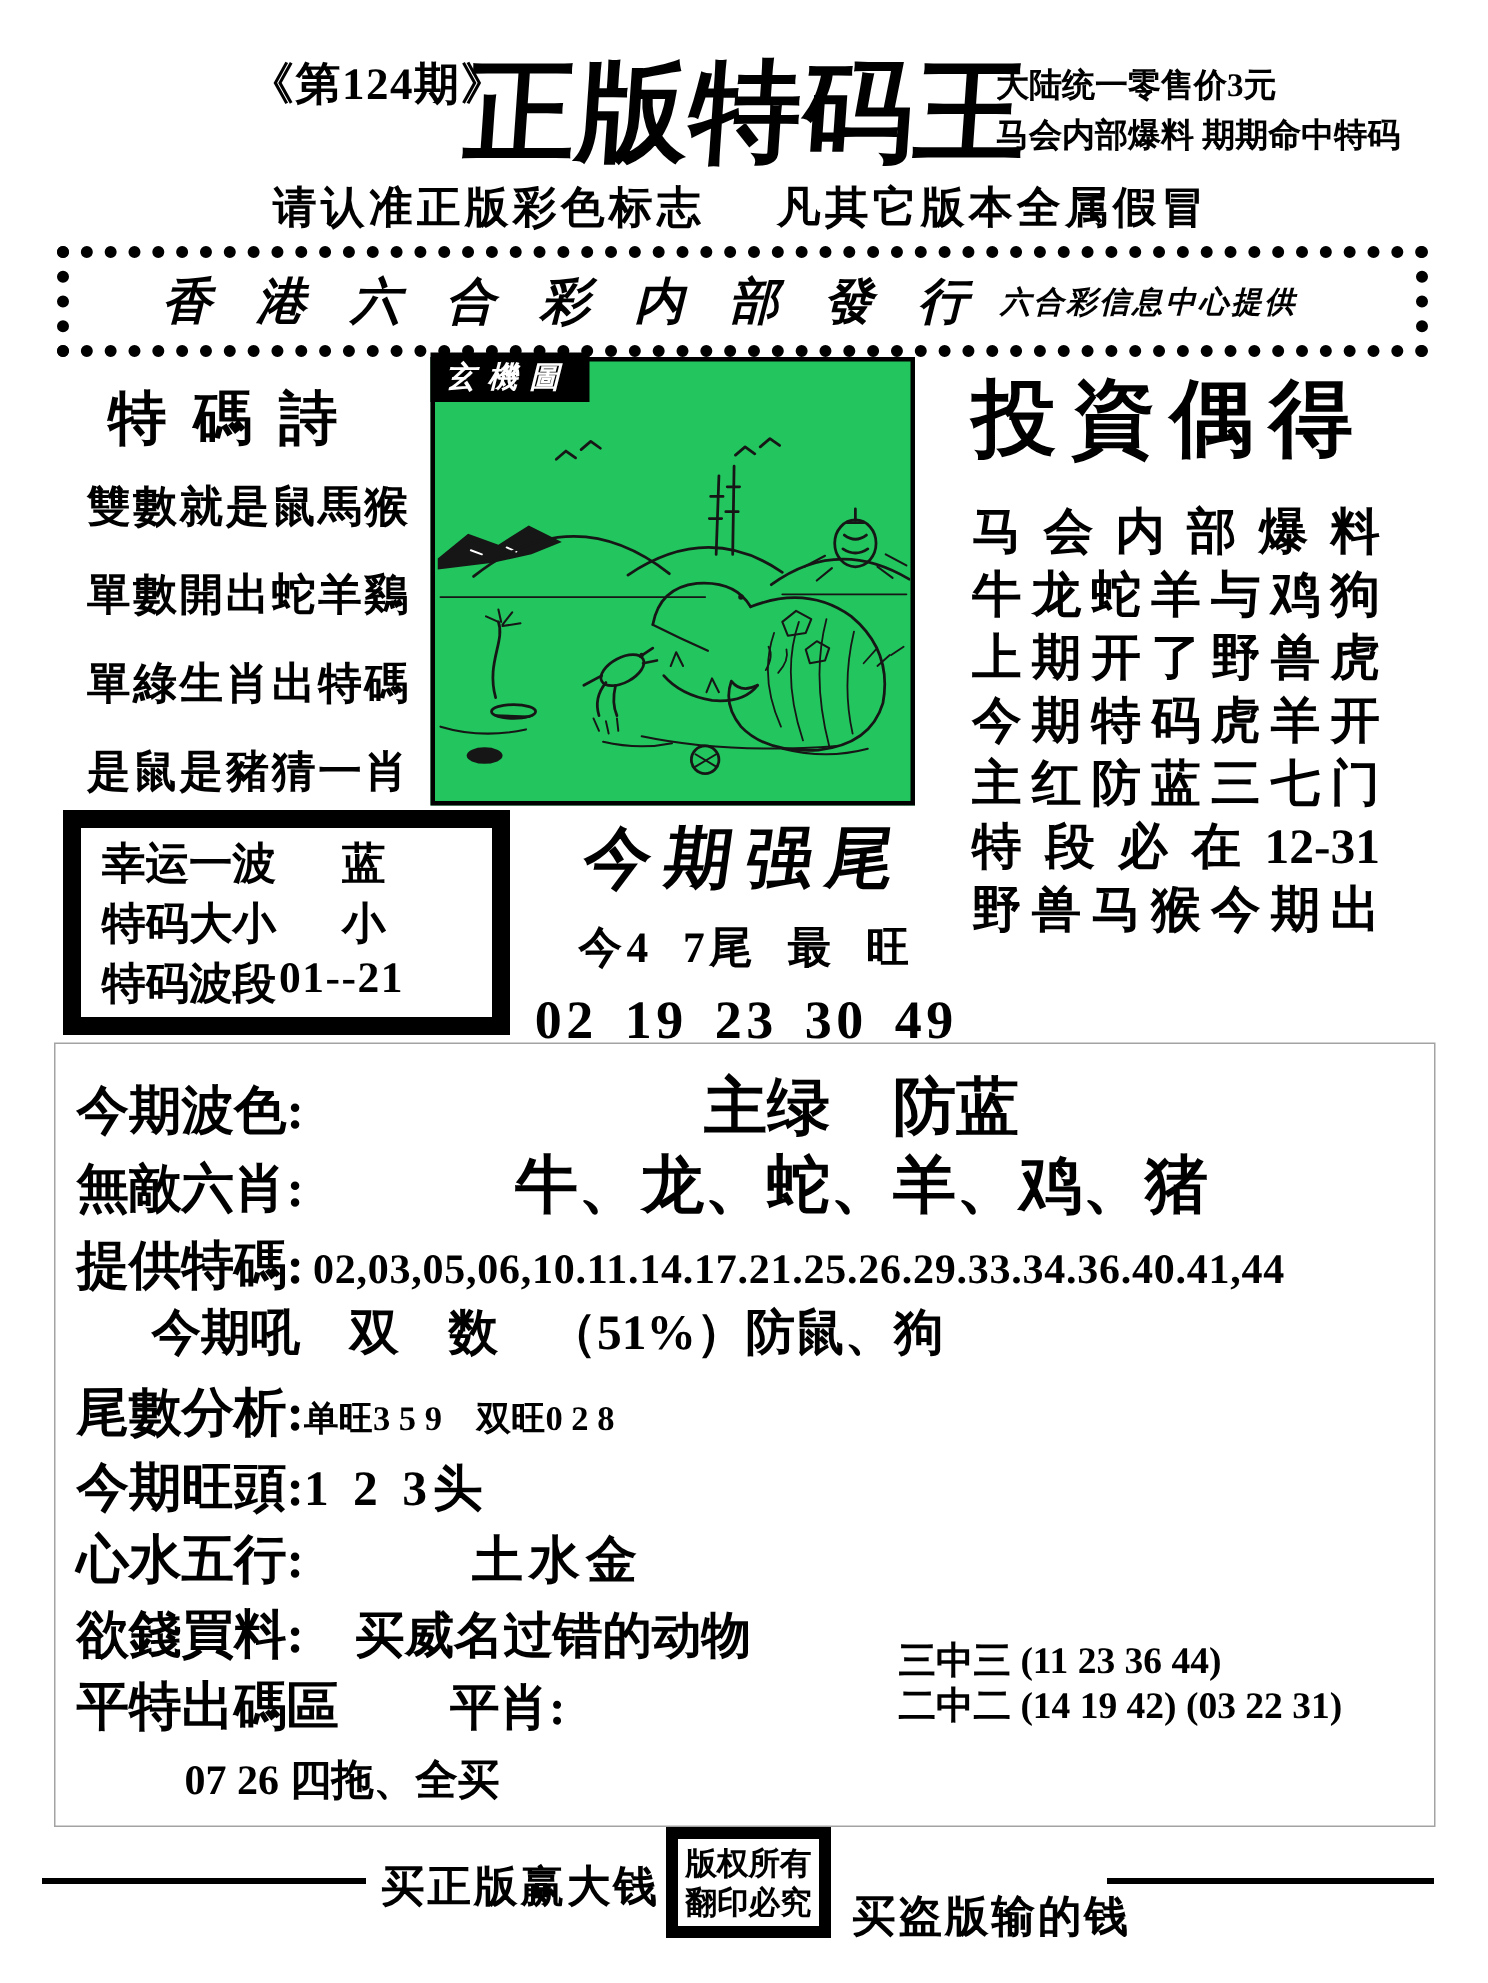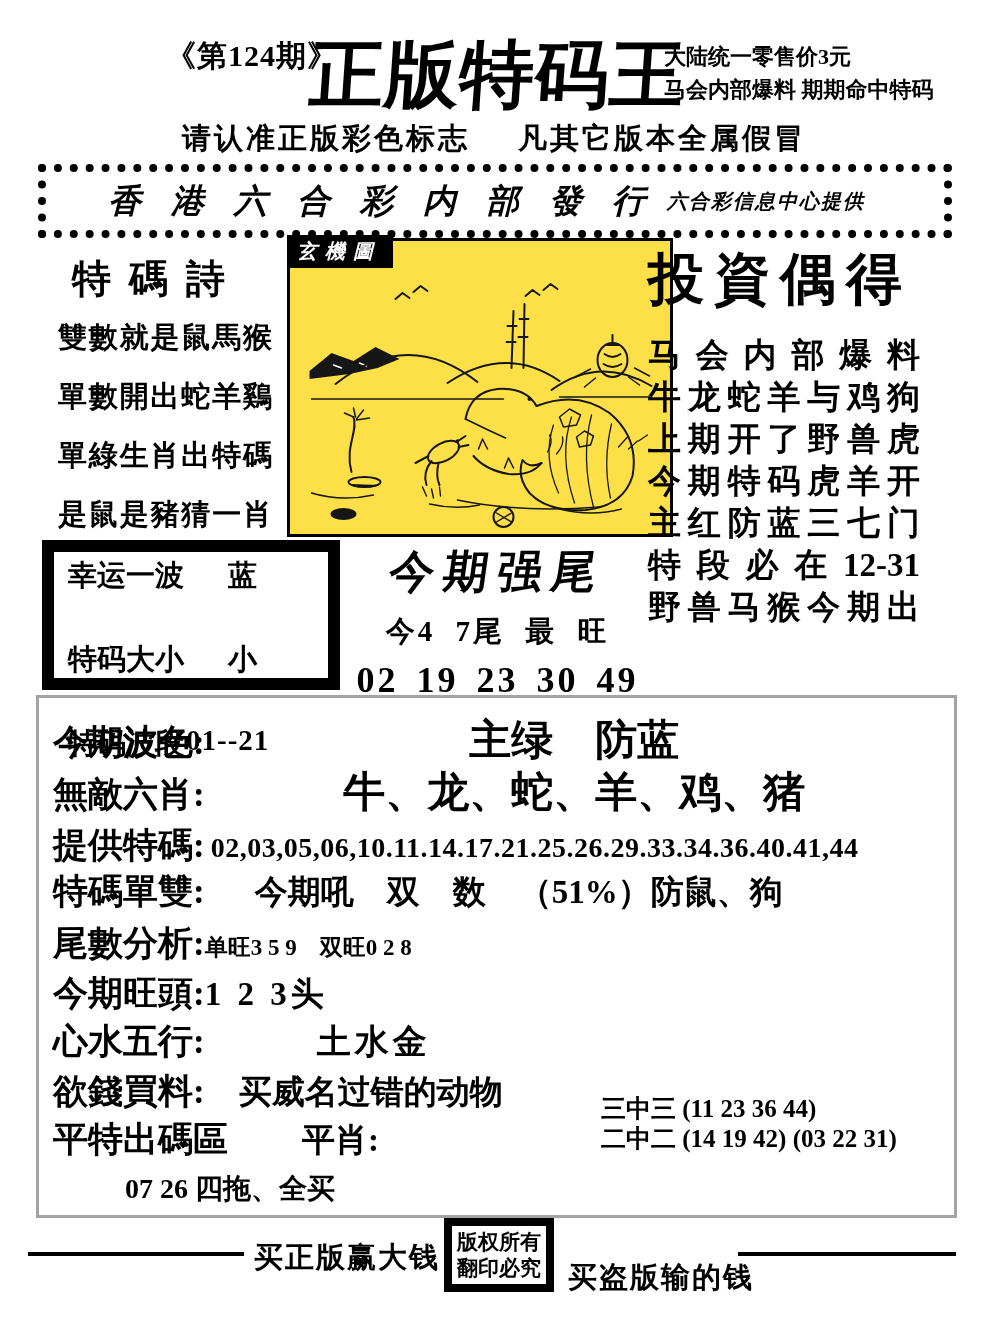--- a/index.html
+++ b/index.html
@@ -29,50 +29,50 @@
   .banner-sub { font-size:20px; font-weight:bold; font-style:italic;
     letter-spacing:2px; white-space:nowrap; margin-left:-8px; }
 
   
   .poem-title { left:72px; top:252px; font-size:39px; font-weight:bold; letter-spacing:18px; white-space:nowrap; }
   .poem-lines { left:58px; top:318px; width:214px; }
   .poem-line { font-size:29px; font-weight:bold; margin-bottom:19px;
     text-align:justify; text-align-last:justify; }
 
   
-  .pic-box { left:287px; top:238px; width:386px; height:299px; border:3px solid #000; background:#fde047; }
+  .pic-box { left:287px; top:238px; width:323px; height:299px; border:3px solid #000; background:#22c55e; }
   .pic-label { position:absolute; left:-3px; top:-6px; background:#000; color:#fff;
     font-size:20px; font-weight:bold; font-style:italic; letter-spacing:8px; padding:3px 12px 3px 10px; }
   .pic-box svg { width:100%; height:100%; display:block; }
 
   
   .invest { left:648px; top:242px; width:272px; }
   .invest-title { font-size:56px; font-weight:bold; letter-spacing:10px; white-space:nowrap; }
   .invest-lines { margin-top:16px; }
   .invest-line { font-size:33px; font-weight:bold; height:42px; line-height:42px;
     text-align:justify; text-align-last:justify; }
 
   
   .lucky { left:42px; top:540px; width:298px; height:150px; border:12px solid #000;
-    display:flex; flex-direction:column; justify-content:space-evenly; padding:4px 14px;gap:44px; }
+    display:flex; flex-direction:column; justify-content:space-evenly; padding:4px 14px; }
   .lucky-row { display:flex; font-size:29px; font-weight:bold; white-space:nowrap; }
   .lucky-row .lval { margin-left:44px; }
   .lucky-row:nth-child(3) .lval { margin-left:2px; letter-spacing:1px; }
 
   
   .stail { left:350px; top:542px; width:295px; text-align:center; }
   .stail-title { font-size:45px; font-weight:bold; letter-spacing:9px;
     transform:skewX(-8deg); white-space:nowrap; }
   .stail-sub { margin-top:10px; font-size:29px; font-weight:bold; letter-spacing:3px;
     word-spacing:10px; white-space:nowrap; }
   .stail-nums { margin-top:7px; font-size:36px; font-weight:bold; letter-spacing:3px;
     word-spacing:6px; white-space:nowrap; }
 
   
-  .mbox { left:36px; top:695px; width:921px; height:523px; border:3px solid #a3a3a3; }
+  .mbox { left:36px; top:695px; width:921px; height:523px; border:1px solid #a3a3a3; }
   .mrow { position:absolute; left:14px; right:10px; display:flex; align-items:baseline; white-space:nowrap; }
   .lab { font-size:35px; font-weight:bold; }
   .r1 { top:14px; }  .r2 { top:66px; }  .r3 { top:124px; } .r4 { top:170px; }
   .r5 { top:222px; } .r6 { top:272px; } .r7 { top:320px; } .r8 { top:370px; }
   .r9 { top:418px; } .r10{ top:472px; }
   .v-center { flex:1; text-align:center; font-size:42px; font-weight:bold; }
   .r3 .val { margin-left:6px;  font-size:28px; font-weight:bold; letter-spacing:0.5px; }
   .r4 .val { margin-left:50px; font-size:33px; font-weight:bold; }
   .r5 .val { font-size:23px; font-weight:bold; }
   .r6 .val { font-size:33px; font-weight:bold; letter-spacing:4px; }
@@ -219,21 +219,20 @@
     </div>
     <div class="mrow r2">
       <span class="lab">無敵六肖:</span>
       <span class="v-center">牛、龙、蛇、羊、鸡、猪</span>
     </div>
     <div class="mrow r3">
       <span class="lab">提供特碼:</span>
       <span class="val">02,03,05,06,10.11.14.17.21.25.26.29.33.34.36.40.41,44</span>
     </div>
     <div class="mrow r4">
-      <span class="lab">特碼單雙:</span>
       <span class="val">今期吼　双　数　（51%）防鼠、狗</span>
     </div>
     <div class="mrow r5">
       <span class="lab">尾數分析:</span>
       <span class="val">单旺3 5 9　双旺0 2 8</span>
     </div>
     <div class="mrow r6">
       <span class="lab">今期旺頭:</span>
       <span class="val">1 2 3头</span>
     </div>

